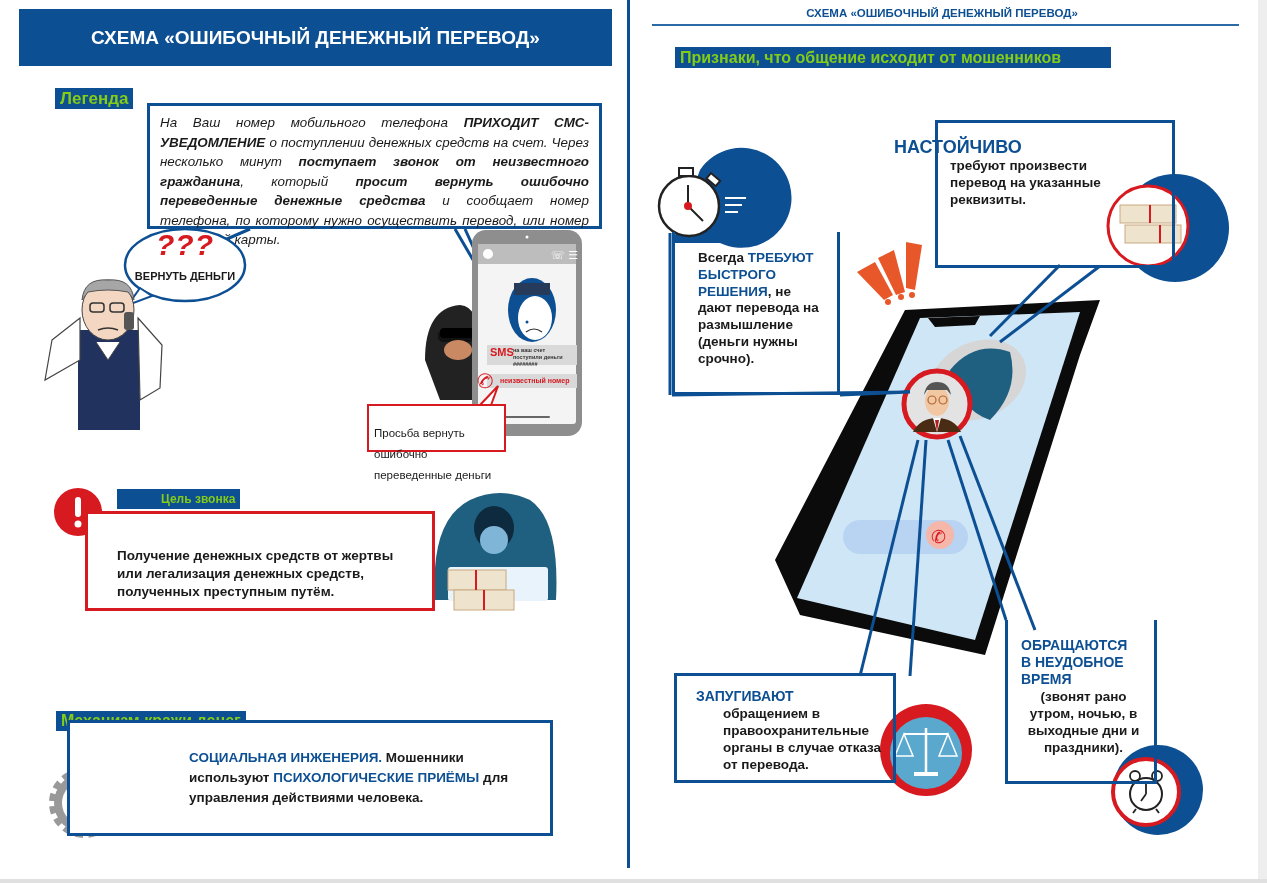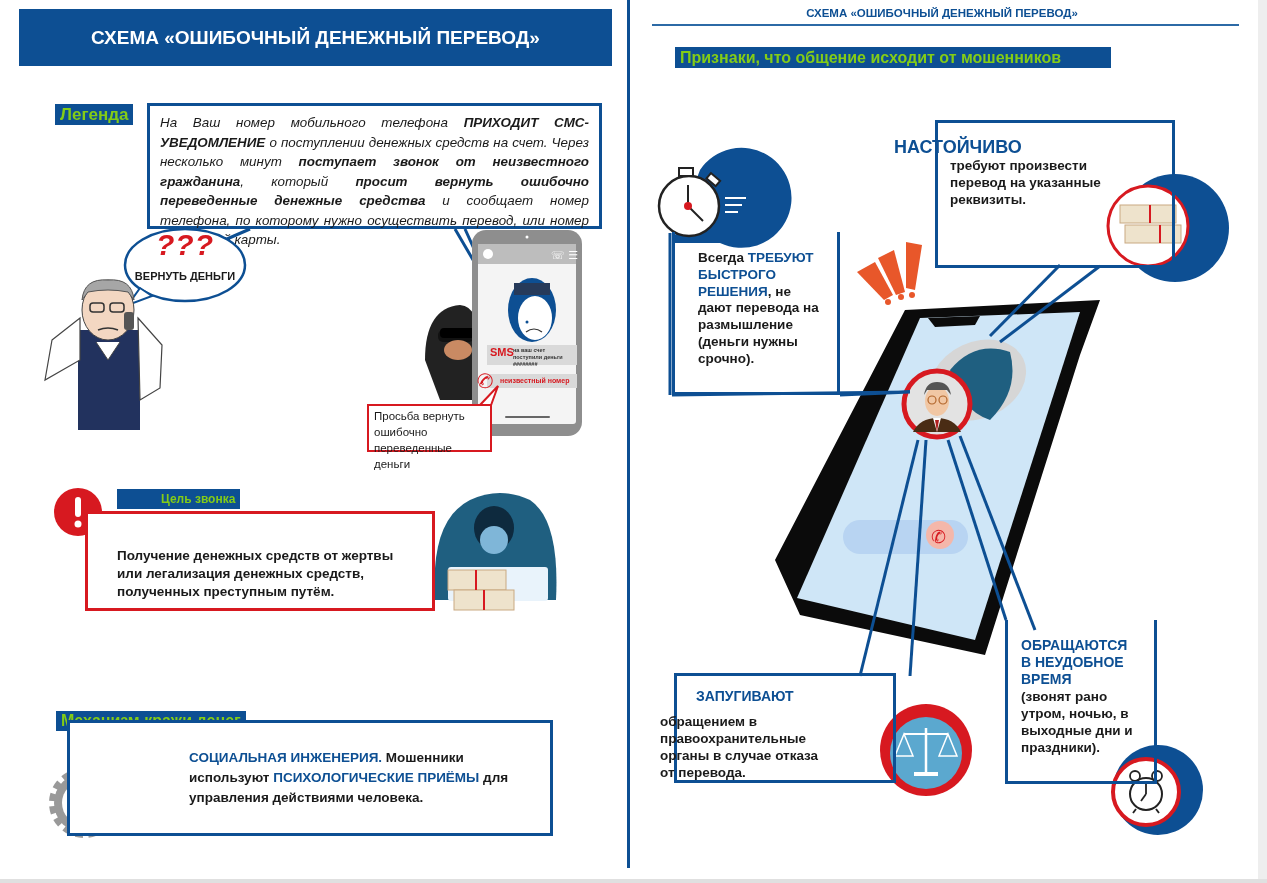--- a/index.html
+++ b/index.html
@@ -17,21 +17,21 @@
 </style>
 </head>
 <body>
 
 <div class="abs" style="left:19px;top:9px;width:593px;height:57px;background:#0d4f93;display:flex;align-items:center;justify-content:center;">
   <span style="color:#fff;font-weight:bold;font-size:19px;">СХЕМА «ОШИБОЧНЫЙ ДЕНЕЖНЫЙ ПЕРЕВОД»</span>
 </div>
 
 <div class="abs" style="left:627px;top:0;width:3px;height:868px;background:#0d4f93;"></div>
 
-<div class="tag" style="left:55px;top:104px;font-size:17px;line-height:21px;">Легенда</div>
+<div class="tag" style="left:55px;top:88px;font-size:17px;line-height:21px;">Легенда</div>
 
 <div class="box bluebox" style="left:147px;top:103px;width:455px;height:126px;padding:7px 10px;font-size:13.4px;line-height:19.5px;font-style:italic;text-align:justify;">
   <span id="legend-text"><span>На Ваш номер мобильного телефона </span><span style="font-weight: bold;">ПРИХОДИТ СМС-УВЕДОМЛЕНИЕ</span><span> о поступлении денежных средств на счет. Через несколько минут </span><span style="font-weight: bold;">поступает звонок от неизвестного гражданина</span><span>, который </span><span style="font-weight: bold;">просит вернуть ошибочно переведенные денежные средства</span><span> и сообщает номер телефона, по которому нужно осуществить перевод, или номер банковской карты.</span></span>
 </div>
 
 <svg class="svg-layer" width="630" height="883">
 
   <polyline points="250,229 220,242" stroke="#0d4f93" stroke-width="3" fill="none"></polyline>
   <polyline points="455,229 500,306 465,229" stroke="#0d4f93" stroke-width="3" fill="#fff"></polyline>
 
@@ -117,21 +117,21 @@
   </g>
 </svg>
 
 <div class="abs" style="left:150px;top:228px;width:70px;text-align:center;color:#d71920;font-weight:bold;font-size:30px;font-style:italic;letter-spacing:1px;">???</div>
 <div class="abs" style="left:133px;top:270px;width:104px;text-align:center;font-weight:bold;font-size:11px;">ВЕРНУТЬ ДЕНЬГИ</div>
 
 <div class="abs" style="left:490px;top:346px;color:#d71920;font-weight:bold;font-size:11px;">SMS</div>
 <div class="abs" style="left:513px;top:347px;width:62px;font-size:5.5px;line-height:7px;font-weight:bold;color:#333;">на ваш счет поступили деньги ########</div>
 <div class="abs" style="left:500px;top:377px;color:#d71920;font-size:7px;font-weight:bold;">неизвестный номер</div>
 
-<div class="box redbox" style="left:367px;top:404px;width:125px;height:48px;border-width:2px;padding:2px 5px;font-size:11.5px;line-height:16px;">
+<div class="box redbox" style="left:367px;top:404px;width:139px;height:48px;border-width:2px;padding:17px 5px;font-size:11.5px;line-height:21px;">
   <span>Просьба вернуть ошибочно переведенные деньги</span>
 </div>
 
 <div class="box redbox" style="left:85px;top:511px;width:350px;height:100px;"></div>
 <div class="tag" style="left:117px;top:489px;font-size:12px;line-height:20px;padding-left:44px;">Цель звонка</div>
 <div class="abs" style="left:117px;top:547px;width:305px;font-weight:bold;font-size:13.5px;line-height:18px;">Получение денежных средств от жертвы или легализация денежных средств, полученных преступным путём.</div>
 
 <div class="tag" style="left:56px;top:679px;font-size:16px;line-height:20px;margin-top:32px;">Механизм кражи денег</div>
 <div class="box bluebox" style="left:67px;top:720px;width:486px;height:116px;"></div>
 <div class="abs" style="left:189px;top:748px;width:330px;font-weight:bold;font-size:13.5px;line-height:20px;">
@@ -236,20 +236,20 @@
 <div class="abs" style="left:698px;top:250px;width:130px;font-weight:bold;font-size:13.5px;line-height:16.8px;">
   <span>Всегда </span><span class="navy">ТРЕБУЮТ БЫСТРОГО РЕШЕНИЯ</span><span>, не дают перевода на размышление (деньги нужны срочно).</span>
 </div>
 
 <div class="box bluebox" style="left:935px;top:120px;width:240px;height:148px;background:transparent;"></div>
 <div class="abs" style="left:894px;top:137px;font-weight:bold;font-size:18px;color:#0d4f93;">НАСТОЙЧИВО</div>
 <div class="abs" style="left:950px;top:157px;width:170px;font-weight:bold;font-size:13.5px;line-height:17px;">требуют произвести перевод на указанные реквизиты.</div>
 
 <div class="box bluebox" style="left:674px;top:673px;width:222px;height:110px;background:transparent;"></div>
 <div class="abs" style="left:696px;top:688px;font-weight:bold;font-size:14px;color:#0d4f93;">ЗАПУГИВАЮТ</div>
-<div class="abs" style="left:660px;top:705px;width:175px;font-weight:bold;font-size:13.5px;line-height:17px;margin-top:8px;">обращением в правоохранительные органы в случае отказа от перевода.</div>
+<div class="abs" style="left:723px;top:705px;width:175px;font-weight:bold;font-size:13.5px;line-height:17px;">обращением в правоохранительные органы в случае отказа от перевода.</div>
 
 <div class="box bluebox" style="left:1005px;top:620px;width:152px;height:164px;background:transparent;border-top:none;"></div>
 <div class="abs" style="left:1021px;top:637px;width:120px;font-weight:bold;font-size:14px;line-height:17px;color:#0d4f93;">ОБРАЩАЮТСЯ В НЕУДОБНОЕ ВРЕМЯ</div>
-<div class="abs" style="left:1021px;top:688px;width:125px;font-weight:bold;font-size:13.5px;line-height:17px;">(звонят рано утром, ночью, в выходные дни и праздники).</div>
+<div class="abs" style="left:1021px;top:688px;width:125px;font-weight:bold;font-size:13.5px;line-height:17px;text-align:center;">(звонят рано утром, ночью, в выходные дни и праздники).</div>
 
 <div class="right-gutter"></div>
 <div class="bottom-gutter"></div>
 
 </body></html>

